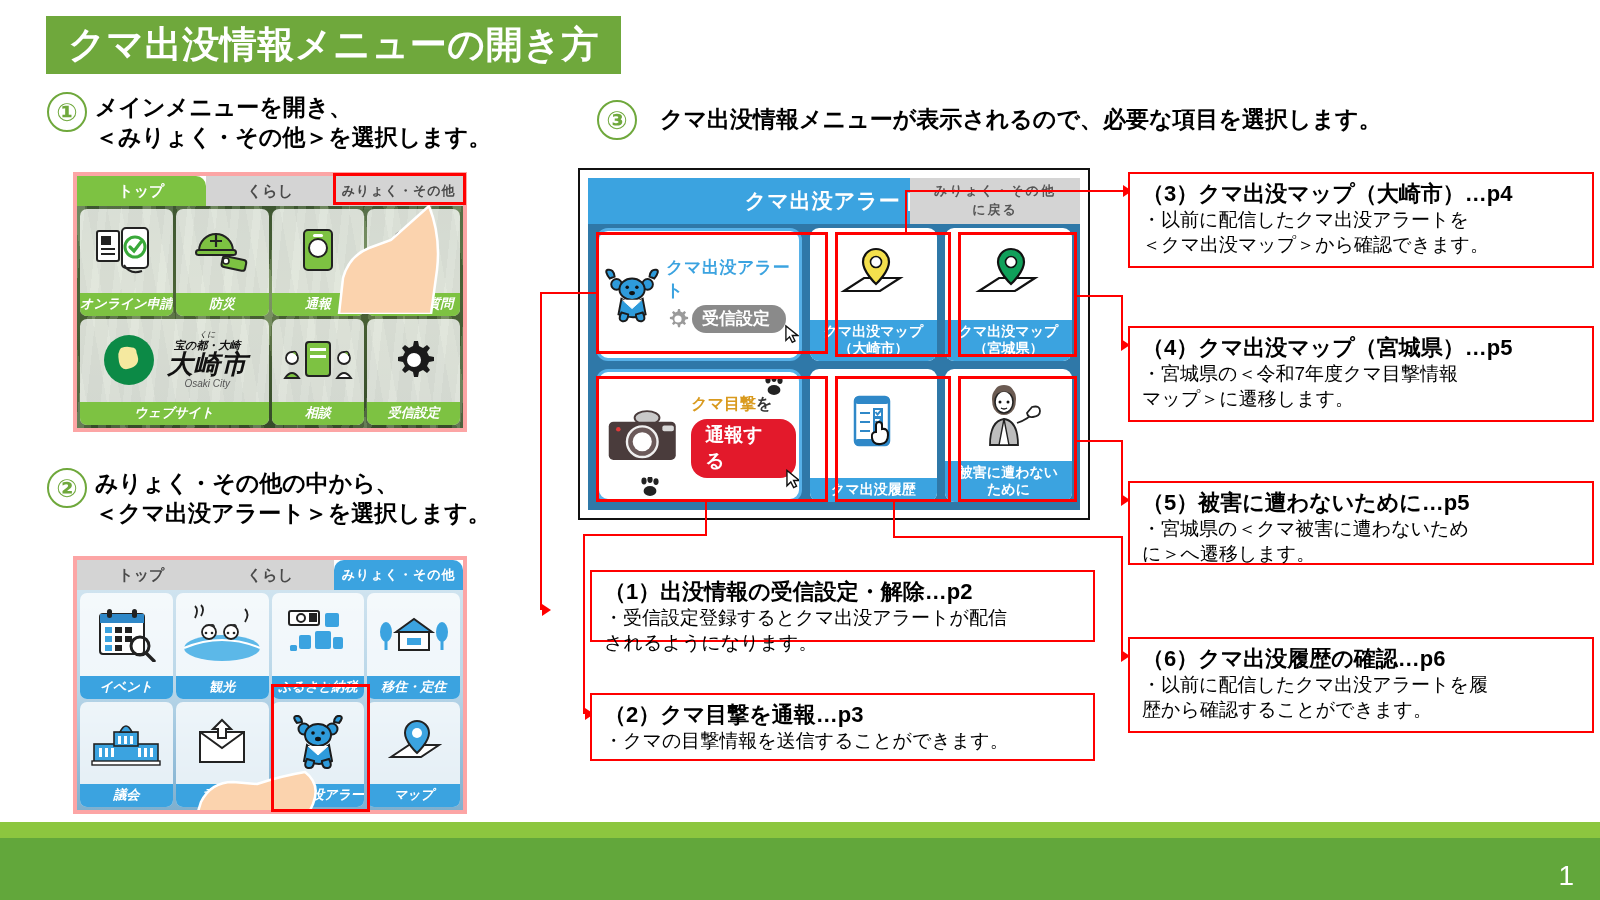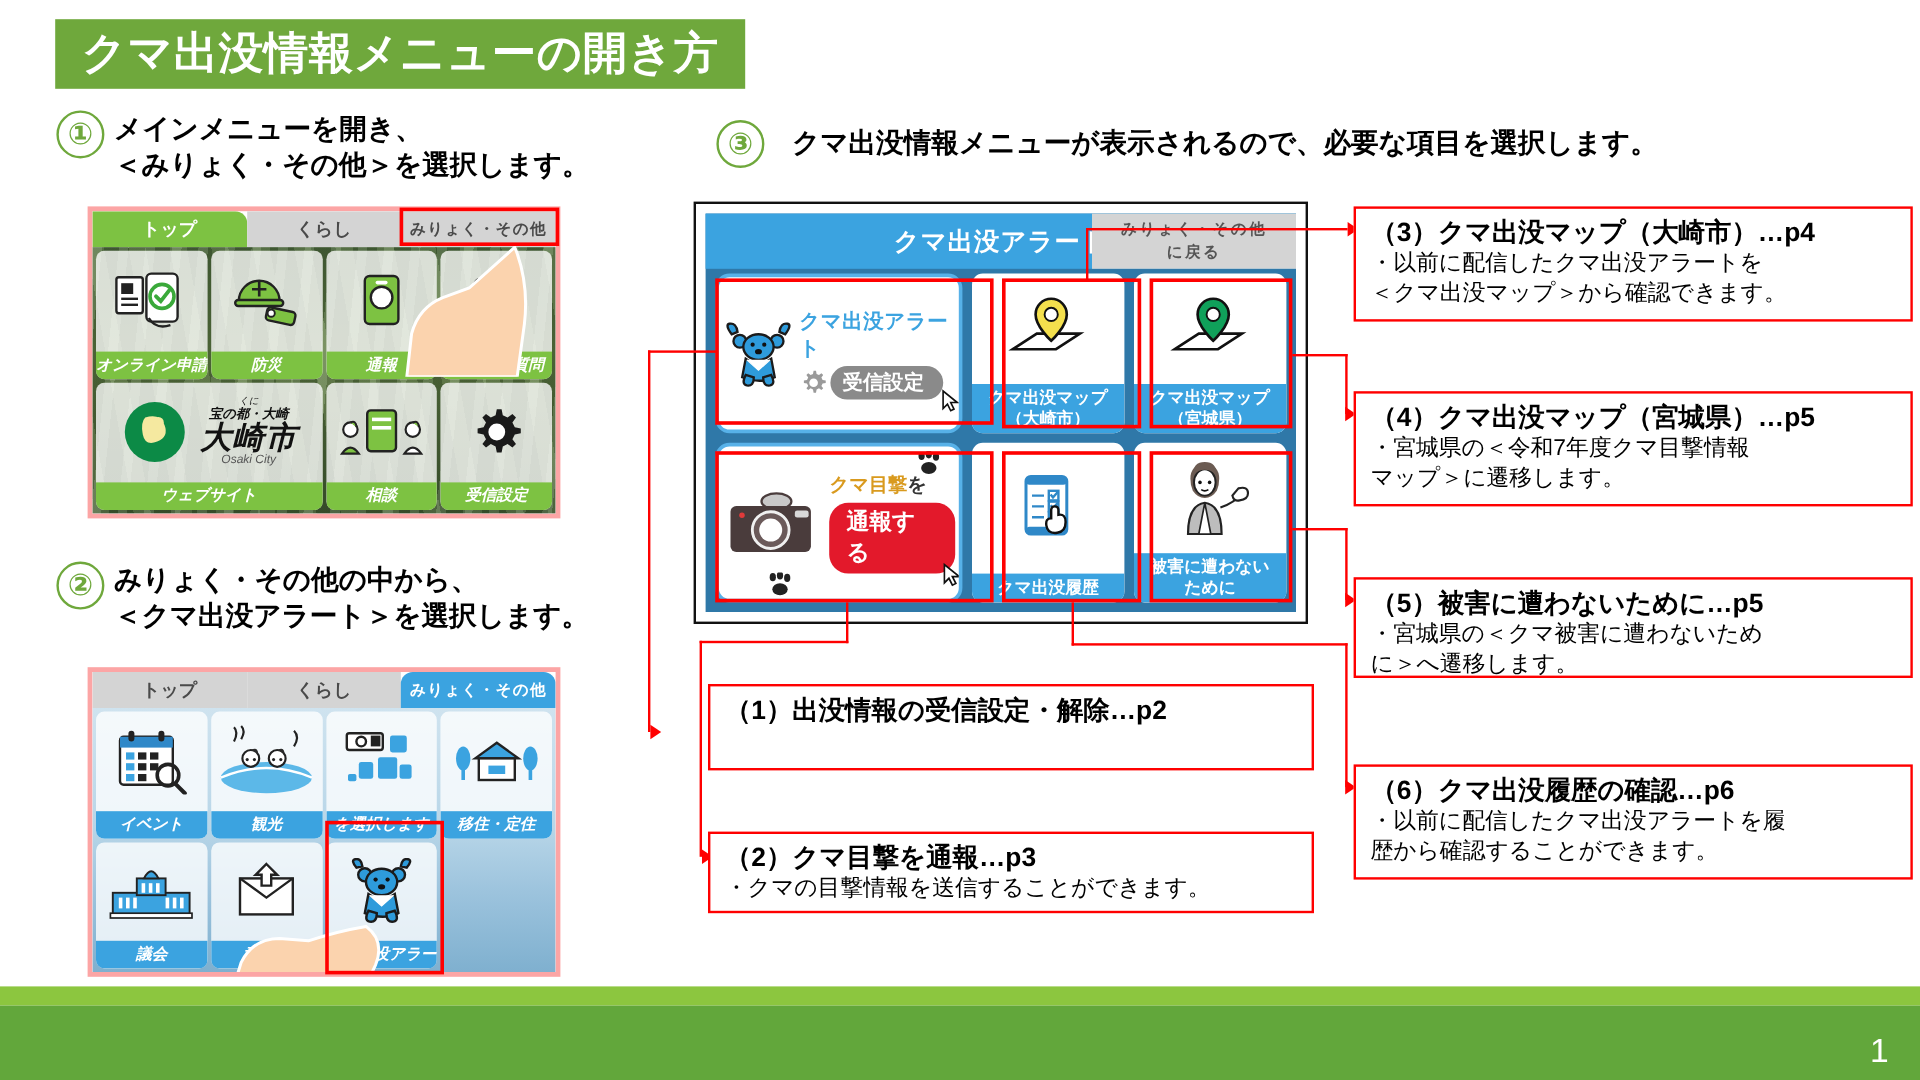--- a/index.html
+++ b/index.html
@@ -328,21 +328,21 @@
           <rect x="4" y="4" width="30" height="14" rx="2" fill="#fff" stroke="#222" stroke-width="2"></rect>
           <circle cx="16" cy="11" r="4" fill="#fff" stroke="#222" stroke-width="2"></circle>
           <rect x="24" y="6" width="8" height="9" fill="#222"></rect>
           <rect x="40" y="6" width="14" height="14" rx="2" fill="#3BA3E0"></rect>
           <rect x="14" y="28" width="12" height="14" rx="2" fill="#3BA3E0"></rect>
           <rect x="30" y="24" width="16" height="18" rx="2" fill="#3BA3E0"></rect>
           <rect x="5" y="38" width="7" height="6" rx="1.5" fill="#3BA3E0"></rect>
           <rect x="48" y="30" width="10" height="12" rx="2" fill="#3BA3E0"></rect>
         </svg>
       </div>
-      <div class="lbl b-lbl">を選択します</div>
+      <div class="lbl b-lbl">ふるさと納税</div>
     </div>
 
     <div class="tile">
       <div class="art">
         <svg width="72" height="48" viewBox="0 0 72 48">
           <ellipse cx="8" cy="22" rx="6" ry="10" fill="#3BA3E0"></ellipse>
             <rect x="6.5" y="30" width="3" height="10" fill="#3BA3E0"></rect>
           <ellipse cx="64" cy="22" rx="6" ry="10" fill="#3BA3E0"></ellipse>
             <rect x="62.5" y="30" width="3" height="10" fill="#3BA3E0"></rect>
           <path d="M18 22 l18 -13 l18 13 z" fill="#3BA3E0" stroke="#222" stroke-width="2"></path>
@@ -404,20 +404,30 @@
           </g>
           <circle cx="26" cy="18" r="1.8" fill="#111"></circle>
             <circle cx="36" cy="18" r="1.8" fill="#111"></circle>
           <ellipse cx="31" cy="24" rx="3" ry="2.2" fill="#111"></ellipse>
           <path d="M21 31 l10 9 l10 -9" fill="#fff" stroke="#fff" stroke-width="1"></path>
         </svg>
       </div>
       <div class="lbl b-lbl">クマ出没アラート</div>
     </div>
 
+    <div class="tile">
+      <div class="art">
+        <svg width="66" height="52" viewBox="0 0 66 52">
+          <path d="M10 40 l18 -12 h30 l-18 12 z" fill="#fff" stroke="#222" stroke-width="2"></path>
+          <path d="M36 4 a12 12 0 0 1 12 12 c0 9 -12 20 -12 20 s-12 -11 -12 -20 a12 12 0 0 1 12 -12z" fill="#3BA3E0" stroke="#222" stroke-width="2"></path>
+          <circle cx="36" cy="16" r="5" fill="#fff"></circle>
+        </svg>
+      </div>
+      <div class="lbl b-lbl">マップ</div>
+    </div>
   </div>
 
   <div class="hand" style="left:110px;top:190px;">
     <svg width="130" height="110" viewBox="0 0 130 110">
       <path d="M118 22 q-24 4 -48 12 l-24 -2 q-22 0 -32 20 l-10 32 h108 l14 -30 q8 -20 -8 -32z" fill="#FBD3AE" stroke="#fff" stroke-width="2.5"></path>
     </svg>
   </div>
 </div>
 
 <div class="redbox" style="left:271px;top:684px;width:99px;height:128px;"></div>
@@ -627,20 +637,22 @@
 </div>
 
 <div class="callout" style="left:1128px;top:637px;width:466px;height:96px;">
   <div class="ch">（6）クマ出没履歴の確認…p6</div>
   <div class="cb" style="white-space:pre-line;">・以前に配信したクマ出没アラートを履
 歴から確認することができます。</div>
 </div>
 
 <div class="callout" style="left:590px;top:570px;width:505px;height:72px;">
   <div class="ch">（1）出没情報の受信設定・解除…p2</div>
+  <div class="cb" style="white-space:pre-line;">・受信設定登録するとクマ出没アラートが配信
+されるようになります。</div>
 </div>
 
 <div class="callout" style="left:590px;top:693px;width:505px;height:68px;">
   <div class="ch">（2）クマ目撃を通報…p3</div>
   <div class="cb" style="white-space:pre-line;">・クマの目撃情報を送信することができます。</div>
 </div>
 
 <div class="footer-lt"></div>
 <div class="footer-dk">
   <span class="pg">1</span>

